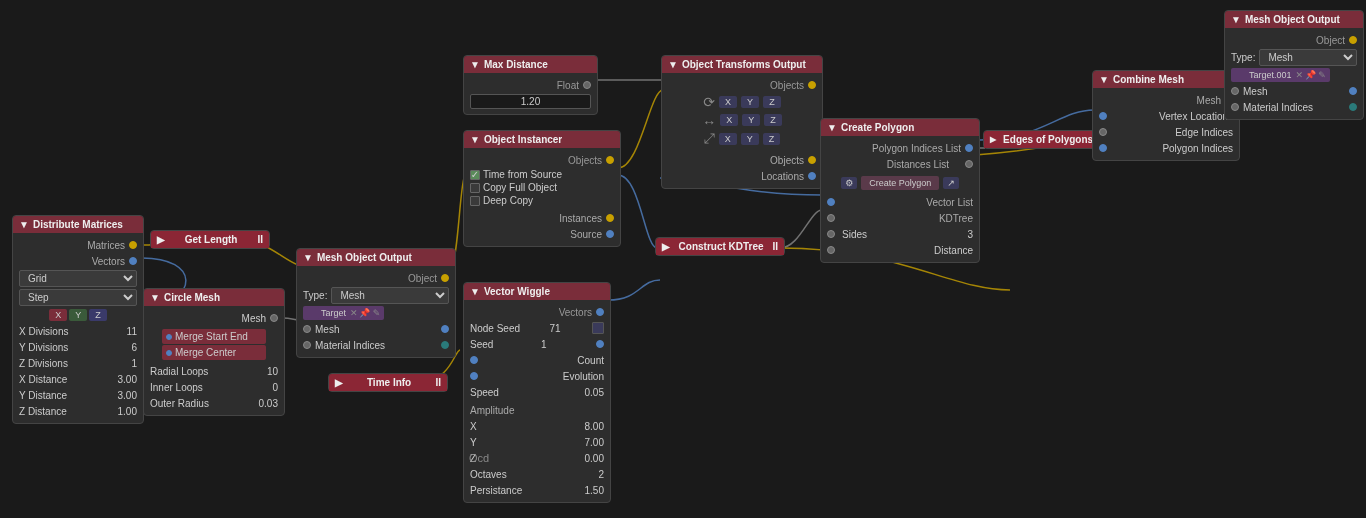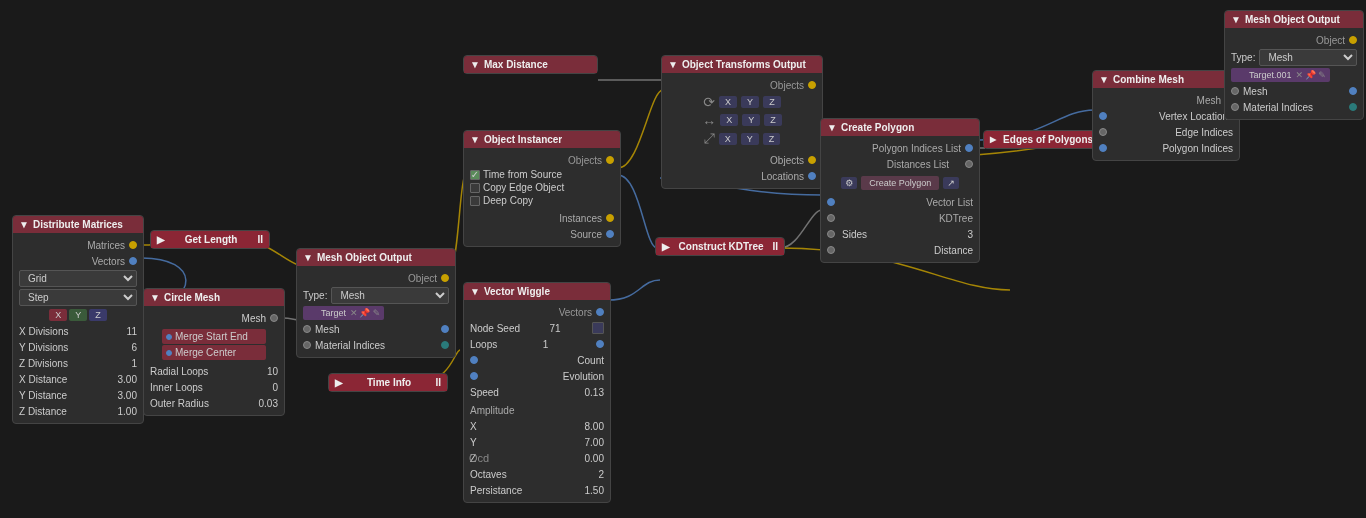--- a/index.html
+++ b/index.html
@@ -304,39 +304,48 @@
       <span>Time Info</span>
       <span>II</span>
     </div>
   </div>
 
   <div class="node" style="left:463px;top:55px;width:135px;">
     <div class="node-header">
       <span>▼</span>
       <span>Max Distance</span>
     </div>
+    <div class="node-body">
+      <div class="node-row" style="justify-content:flex-end;">
+        <span style="color:#999;">Float</span>
+        <div class="socket gray" style="margin-left:4px;"></div>
+      </div>
+      <div class="node-row">
+        <div class="input-field" style="width:100%;">1.20</div>
+      </div>
+    </div>
   </div>
 
   <div class="node" style="left:463px;top:130px;width:158px;">
     <div class="node-header">
       <span>▼</span>
       <span>Object Instancer</span>
     </div>
     <div class="node-body">
       <div class="node-row" style="justify-content:flex-end;">
         <span style="color:#999;">Objects</span>
         <div class="socket yellow" style="margin-left:4px;"></div>
       </div>
       <div class="checkbox-row">
         <div class="checkbox-box">✓</div>
         <span>Time from Source</span>
       </div>
       <div class="checkbox-row">
         <div class="checkbox-box checkbox-empty"></div>
-        <span>Copy Edge Object</span>
+        <span>Copy Full Object</span>
       </div>
       <div class="checkbox-row">
         <div class="checkbox-box checkbox-empty"></div>
         <span>Deep Copy</span>
       </div>
       <div class="node-row" style="margin-top:3px;">
         <span style="margin-left:auto;color:#aaa;">Instances</span>
         <div class="socket yellow" style="margin-left:4px;"></div>
       </div>
       <div class="node-row">
@@ -355,35 +364,35 @@
       <div class="node-row" style="justify-content:flex-end;">
         <span style="color:#999;">Vectors</span>
         <div class="socket blue" style="margin-left:4px;"></div>
       </div>
       <div class="node-row">
         <span>Node Seed</span>
         <span>71</span>
         <div style="width:12px;height:12px;background:#3a3a5a;border:1px solid #555;border-radius:1px;margin-left:2px;cursor:pointer;"></div>
       </div>
       <div class="node-row">
-        <span>Loops</span>
+        <span>Seed</span>
         <span>1</span>
         <div class="socket blue" style="margin-left:2px;"></div>
       </div>
       <div class="node-row">
         <div class="socket blue"></div>
         <span style="padding-left:4px;">Count</span>
       </div>
       <div class="node-row">
         <div class="socket blue"></div>
         <span style="padding-left:4px;">Evolution</span>
       </div>
       <div class="node-row">
         <span>Speed</span>
-        <span>0.13</span>
+        <span>0.05</span>
       </div>
       <div class="node-row" style="margin-top:2px;">
         <span style="color:#aaa;">Amplitude</span>
       </div>
       <div class="node-row">
         <span>X</span>
         <span>8.00</span>
       </div>
       <div class="node-row">
         <span>Y</span>

